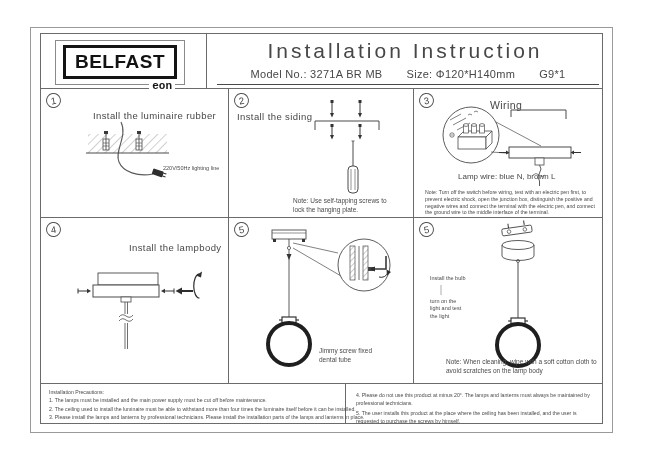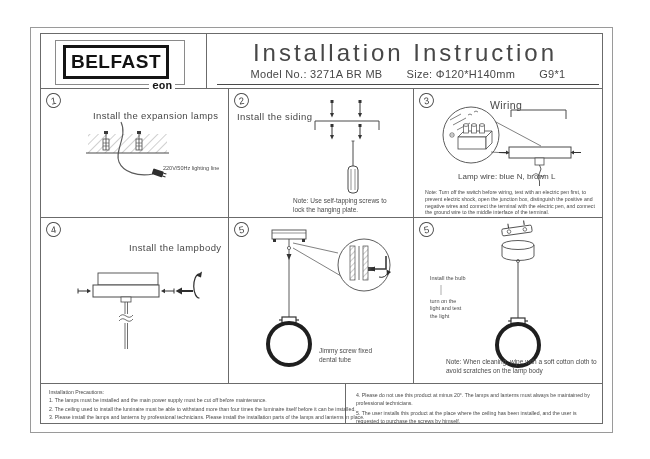--- a/index.html
+++ b/index.html
@@ -5,25 +5,25 @@
   * { box-sizing: border-box; margin: 0; padding: 0; }
   html, body { width: 650px; height: 459px; background: #fff; overflow: hidden; }
   body { font-family: "Liberation Sans", sans-serif; color: #3a3a3a; position: relative; }
   .abs { position: absolute; }
   .frame-outer { left: 30px; top: 27px; width: 583px; height: 406px; border: 1px solid #9a9a9a; }
   .frame-inner { left: 40px; top: 33px; width: 563px; height: 391px; border: 1px solid #6b6b6b; }
 
   
   .header { left: 0; top: 0; width: 561px; height: 55px; border-bottom: 1px solid #6b6b6b; }
   .logo-outer { left: 14px; top: 6px; width: 130px; height: 45px; border: 1px solid #8a8a8a; background: #fff; }
-  .logo-inner { left: 7px; top: 4px; width: 106px; height: 34px; border: 3px solid #141414; display: flex; align-items: center; justify-content: center; }
+  .logo-inner { left: 7px; top: 4px; width: 114px; height: 34px; border: 3px solid #141414; display: flex; align-items: center; justify-content: center; }
   .brand { font-size: 19px; font-weight: bold; letter-spacing: 0.5px; color: #121212; }
   .brand-sub { bottom: -8px; right: 9px; background: #fff; padding: 0 3px; font-family: Liberation Mono, monospace; font-weight: bold; font-size: 11px; color: #141414; }
   .hdr-divider { left: 165px; top: 0; width: 0; height: 55px; border-left: 1px solid #6b6b6b; }
-  .doc-title { left: 168px; top: 5px; width: 392px; text-align: center; font-size: 24px; letter-spacing: 3px; color: #474747; }
+  .doc-title { left: 168px; top: 5px; width: 392px; text-align: center; font-size: 21px; letter-spacing: 3px; color: #474747; }
   .doc-sub { left: 176px; top: 34px; width: 382px; height: 17px; border-bottom: 1px solid #4a4a4a; display: flex; justify-content: center; gap: 24px; font-size: 11px; letter-spacing: 0.3px; color: #474747; white-space: nowrap; }
 
   
   .panel { border-color: #6b6b6b; }
   .p1 { left: 0;   top: 55px;  width: 188px; height: 129px; border-right: 1px solid #6b6b6b; border-bottom: 1px solid #6b6b6b; }
   .p2 { left: 188px; top: 55px; width: 185px; height: 129px; border-right: 1px solid #6b6b6b; border-bottom: 1px solid #6b6b6b; }
   .p3 { left: 373px; top: 55px; width: 188px; height: 129px; border-bottom: 1px solid #6b6b6b; }
   .p4 { left: 0;   top: 184px; width: 188px; height: 166px; border-right: 1px solid #6b6b6b; border-bottom: 1px solid #6b6b6b; }
   .p5 { left: 188px; top: 184px; width: 185px; height: 166px; border-right: 1px solid #6b6b6b; border-bottom: 1px solid #6b6b6b; }
   .p6 { left: 373px; top: 184px; width: 188px; height: 166px; border-bottom: 1px solid #6b6b6b; }
@@ -61,21 +61,21 @@
     <div class="abs doc-title">Installation Instruction</div>
     <div class="abs doc-sub">
       <span>Model No.: 3271A BR MB</span>
       <span>Size: Φ120*H140mm</span>
       <span>G9*1</span>
     </div>
   </div>
 
   <div class="abs panel p1">
     <div class="abs num">1</div>
-    <div class="abs ptitle" style="left:52px; top:21px;">Install the expansion lamps</div>
+    <div class="abs ptitle" style="left:52px; top:21px;">Install the luminaire rubber</div>
     <svg width="188" height="129" viewBox="0 0 188 129">
       <defs>
         <pattern id="hatch1" width="6" height="6" patternUnits="userSpaceOnUse" patternTransform="rotate(45)">
           <line x1="0" y1="0" x2="0" y2="6" stroke="#8a8a8a" stroke-width="0.8"></line>
         </pattern>
       </defs>
       <rect x="47" y="45" width="79" height="19" fill="url(#hatch1)"></rect>
       <line x1="45" y1="64" x2="128" y2="64" stroke="#4a4a4a" stroke-width="1"></line>
 
       <rect x="62" y="50" width="6" height="11" fill="#fff" stroke="#4a4a4a" stroke-width="0.8"></rect>

